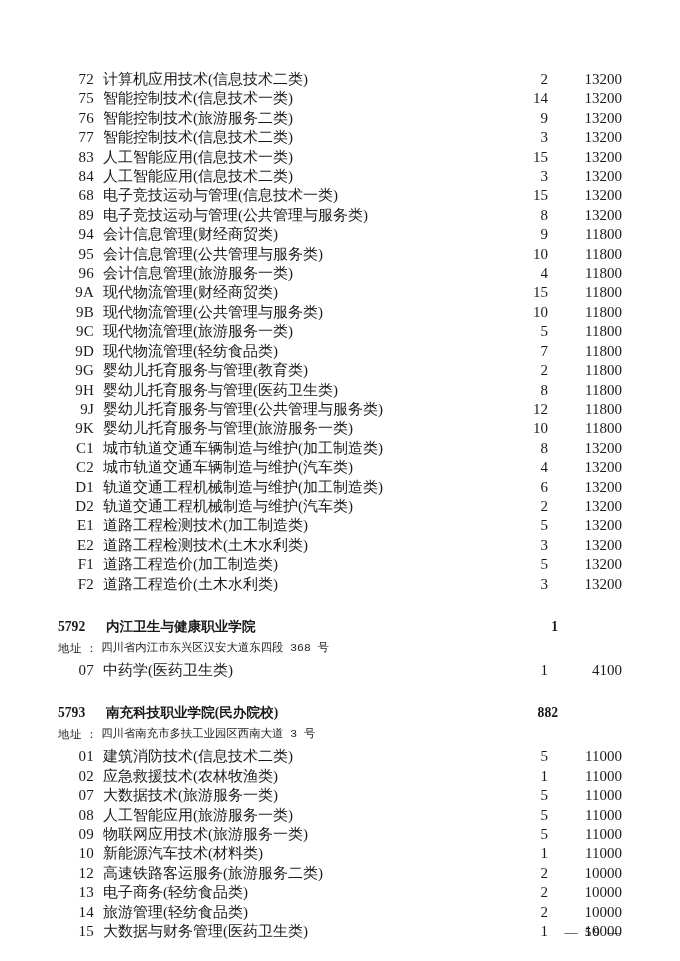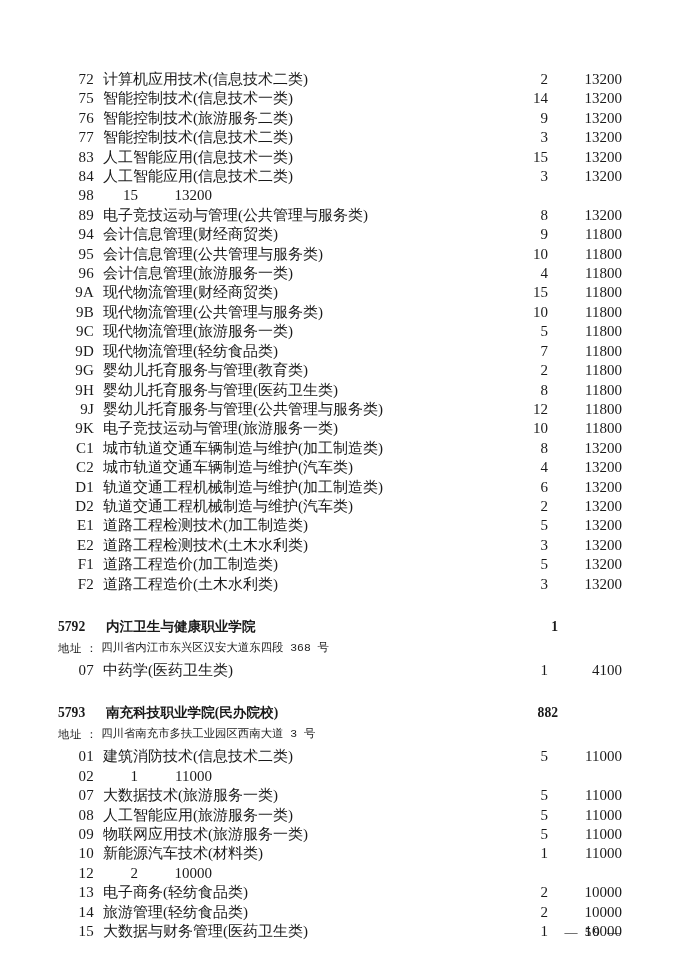--- a/index.html
+++ b/index.html
@@ -152,21 +152,22 @@
           <span class="plan">15</span>
           <span class="fee">13200</span>
         </div>
         <div class="row">
           <span class="code">84</span>
           <span class="name">人工智能应用(信息技术二类)</span>
           <span class="plan">3</span>
           <span class="fee">13200</span>
         </div>
         <div class="row">
-          <span class="code">98</span>
+          <span class="code">68</span>
+          <span class="name">电子竞技运动与管理(信息技术一类)</span>
           <span class="plan">15</span>
           <span class="fee">13200</span>
         </div>
         <div class="row">
           <span class="code">89</span>
           <span class="name">电子竞技运动与管理(公共管理与服务类)</span>
           <span class="plan">8</span>
           <span class="fee">13200</span>
         </div>
         <div class="row">
@@ -224,21 +225,21 @@
           <span class="fee">11800</span>
         </div>
         <div class="row">
           <span class="code">9J</span>
           <span class="name">婴幼儿托育服务与管理(公共管理与服务类)</span>
           <span class="plan">12</span>
           <span class="fee">11800</span>
         </div>
         <div class="row">
           <span class="code">9K</span>
-          <span class="name">电子竞技运动与管理(旅游服务一类)</span>
+          <span class="name">婴幼儿托育服务与管理(旅游服务一类)</span>
           <span class="plan">10</span>
           <span class="fee">11800</span>
         </div>
         <div class="row">
           <span class="code">C1</span>
           <span class="name">城市轨道交通车辆制造与维护(加工制造类)</span>
           <span class="plan">8</span>
           <span class="fee">13200</span>
         </div>
         <div class="row">
@@ -321,20 +322,21 @@
           </div>
           <div class="school-rows">
             <div class="row">
               <span class="code">01</span>
               <span class="name">建筑消防技术(信息技术二类)</span>
               <span class="plan">5</span>
               <span class="fee">11000</span>
             </div>
             <div class="row">
               <span class="code">02</span>
+              <span class="name">应急救援技术(农林牧渔类)</span>
               <span class="plan">1</span>
               <span class="fee">11000</span>
             </div>
             <div class="row">
               <span class="code">07</span>
               <span class="name">大数据技术(旅游服务一类)</span>
               <span class="plan">5</span>
               <span class="fee">11000</span>
             </div>
             <div class="row">
@@ -350,20 +352,21 @@
               <span class="fee">11000</span>
             </div>
             <div class="row">
               <span class="code">10</span>
               <span class="name">新能源汽车技术(材料类)</span>
               <span class="plan">1</span>
               <span class="fee">11000</span>
             </div>
             <div class="row">
               <span class="code">12</span>
+              <span class="name">高速铁路客运服务(旅游服务二类)</span>
               <span class="plan">2</span>
               <span class="fee">10000</span>
             </div>
             <div class="row">
               <span class="code">13</span>
               <span class="name">电子商务(轻纺食品类)</span>
               <span class="plan">2</span>
               <span class="fee">10000</span>
             </div>
             <div class="row">

